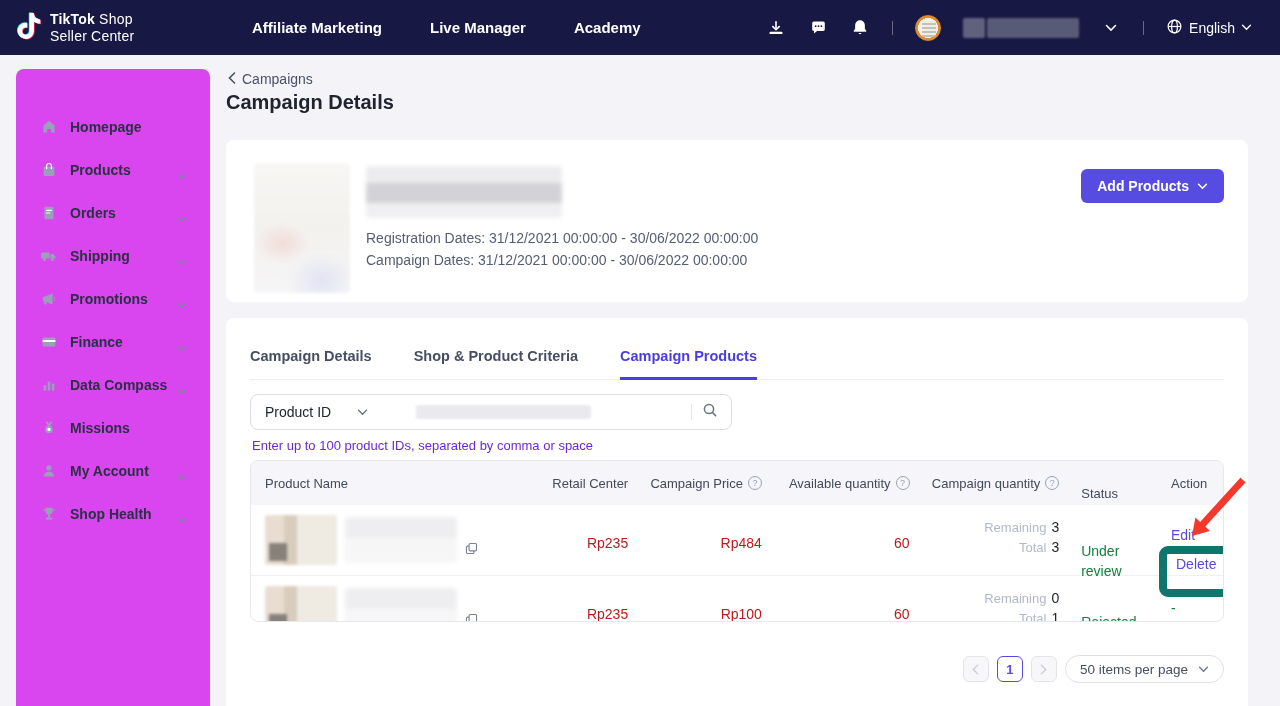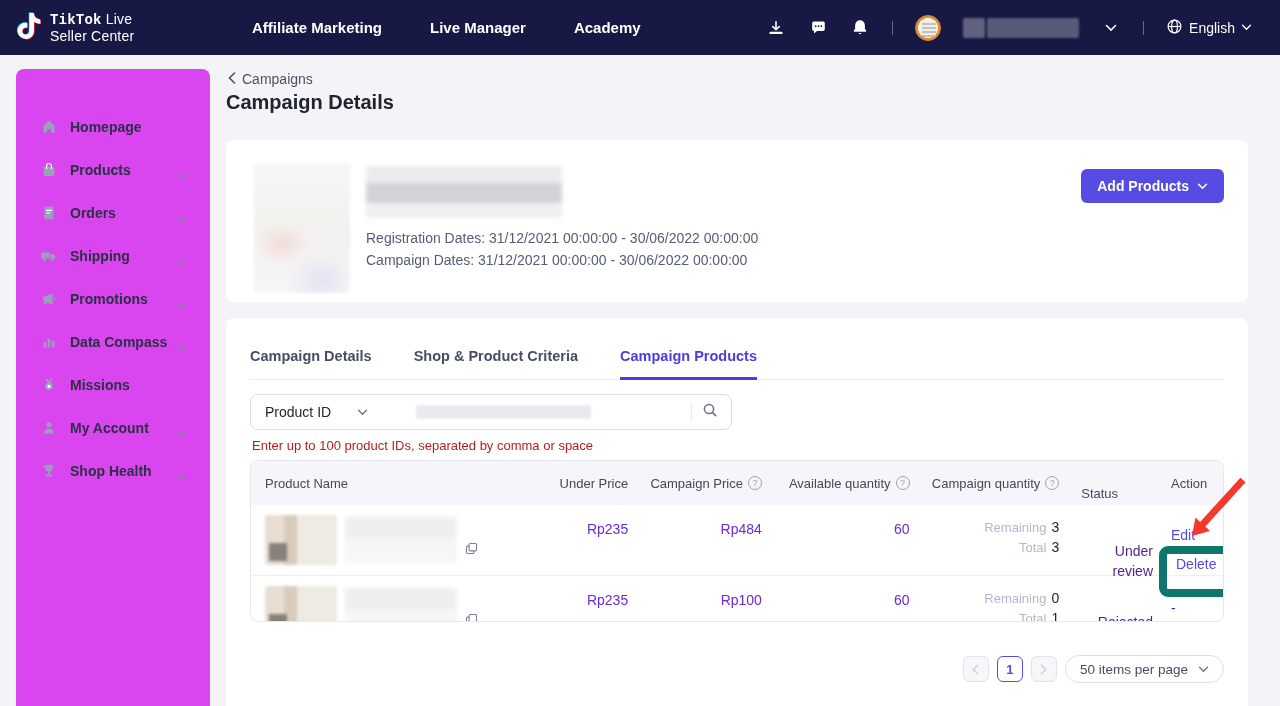--- a/index.html
+++ b/index.html
@@ -2,21 +2,21 @@
 <html><head>
 <meta charset="utf-8">
 <style>
   * { margin:0; padding:0; box-sizing:border-box; }
   html,body { width:1280px; height:706px; overflow:hidden; font-family:"Liberation Sans", sans-serif; background:#f4f4f8; }
 
   
   .navbar { position:absolute; left:0; top:0; width:1280px; height:55px; background:#181844; display:flex; align-items:center; z-index:10; }
   .logo-wrap { display:flex; align-items:center; gap:8px; padding-left:16px; width:230px; }
   .logo-text { color:#fff; line-height:1.15; font-size:14px; letter-spacing:.2px; }
-  .logo-text b { font-weight:700;font-family:Liberation Mono, monospace; }
+  .logo-text b { font-weight:700; }
   .nav-links { display:flex; gap:48px; margin-left:22px; }
   .nav-link { color:#fff; font-size:15px; font-weight:700; cursor:pointer; white-space:nowrap;text-align:center; }
   .nav-right { margin-left:auto; display:flex; align-items:center; gap:22px; padding-right:28px; }
   .nav-icon { width:20px; height:20px; display:flex; align-items:center; justify-content:center; cursor:pointer; }
   .nav-divider { width:1px; height:14px; background:rgba(255,255,255,.35); }
   .avatar { width:26px; height:26px; border-radius:50%; background:radial-gradient(circle at 50% 50%, #f5f2ec 0 58%, #e08b2d 60%); border:1px solid #e08b2d; overflow:hidden; position:relative; }
   .avatar::after{ content:""; position:absolute; left:6px; top:5px; width:14px; height:16px; background:repeating-linear-gradient(0deg,#b9b4ab 0 2px,#efece6 2px 4px); opacity:.8; filter:blur(.5px);}
   .user-blur { display:flex; align-items:center; gap:2px; }
   .user-blur .b1{ width:22px; height:20px; background:#9b9eb0; opacity:.55; border-radius:2px; filter:blur(1px);}
   .user-blur .b2{ width:92px; height:20px; background:#6e7288; opacity:.75; border-radius:2px; filter:blur(1px);}
@@ -56,52 +56,52 @@
   .tabs { position:absolute; left:24px; right:24px; top:30px; display:flex; gap:42px; border-bottom:1px solid #eeeef4; }
   .tab { font-size:14.5px; font-weight:700; color:#474e63; padding-bottom:13px; cursor:pointer; white-space:nowrap; }
   .tab.active { color:#4b3de0; border-bottom:3px solid #4b3de0; margin-bottom:-1px; }
 
   
   .search-group { position:absolute; left:24px; top:76px; width:482px; height:36px; border:1px solid #d9dde6; border-radius:8px; display:flex; align-items:center; background:#fff; }
   .filter-select { display:flex; align-items:center; gap:26px; padding:0 14px; font-size:14px; color:#21252e; cursor:pointer; }
   .search-blur { width:175px; height:14px; margin-left:34px; border-radius:3px; background:#e9e9ee; filter:blur(1px); }
   .search-right { margin-left:auto; display:flex; align-items:center; gap:10px; padding-right:13px; }
   .search-vdiv { width:1px; height:16px; background:#e4e7ee; }
-  .search-hint { position:absolute; left:26px; top:120px; font-size:13px; color:#b91c1c; }
+  .search-hint { position:absolute; left:26px; top:120px; font-size:13px; color:#6d28d9; }
 
   
   .table { position:absolute; left:24px; top:142px; width:974px; height:162px; border:1px solid #e6e8f0; border-radius:8px; overflow:hidden; background:#fff; }
   .thead { display:flex; align-items:center; height:44px; background:#f5f5fa; font-size:13px; color:#434a5c; }
   .trow { display:flex; align-items:flex-start; border-top:1px solid #efeff5; }
   .trow.r1 { height:70px; } .trow.r2 { height:66px; }
   .c { padding:0 0 0 14px; }
   .c-product { width:288px; }
   .c-retail { width:90px; text-align:right; padding-left:0; }
   .c-cprice { width:134px; text-align:right; padding-left:0; }
   .c-avail { width:148px; text-align:right; padding-left:0; }
   .c-cqty { width:150px; text-align:right; padding-left:0; }
   .c-status { width:94px; padding-left:22px;margin-top:20px; }
   .c-action { width:70px; padding-left:18px; }
   .head-num { display:flex; align-items:center; justify-content:flex-end; gap:5px; }
   .qmark { width:14px; height:14px; border:1px solid #9aa2b8; border-radius:50%; color:#9aa2b8; font-size:9px; display:inline-flex; align-items:center; justify-content:center; flex:none; }
-  .trow .num { font-size:14px; color:#6d28d9; margin-top:16px; }
+  .trow .num { font-size:14px; color:#b91c1c; margin-top:30px; }
   .prod-cell { display:flex; align-items:flex-start; gap:8px; margin-top:10px; }
   .prod-img { width:72px; height:50px; border-radius:3px; flex:none;
       background:
         linear-gradient(90deg,#e8ddd0 0 26%, #d8cdbd 26% 45%, #efeae2 45% 100%),
         #f1ede6;
       position:relative; filter:blur(1.5px); }
   .prod-img::after { content:""; position:absolute; left:4px; bottom:4px; width:18px; height:18px; background:#6e6a64; opacity:.8; }
   .prod-name-blur { width:112px; height:46px; margin-top:2px; border-radius:3px; background:linear-gradient(180deg, rgba(224,224,228,.55) 0 45%, rgba(235,235,238,.45) 45% 100%); filter:blur(2px); }
   .copy-icon { margin-top:26px; cursor:pointer; }
   .qty-line { display:flex; justify-content:flex-end; align-items:center; gap:5px; }
   .qty-label { font-size:13px; color:#b2b8ca; }
   .qty-val { font-size:14px; color:#21252e; }
   .qty-wrap { margin-top:14px; display:flex; flex-direction:column; gap:4px; }
-  .status-txt { font-size:14px; color:#4c1d95; margin-top:16px; line-height:1.45;text-align:right; }
+  .status-txt { font-size:14px; color:#15803d; margin-top:16px; line-height:1.45; }
   .status-dashed { border-bottom:1px dashed #9aa2b8; padding-bottom:2px; }
   .action-cell { margin-top:22px; display:flex; flex-direction:column; align-items:flex-start; gap:3px; }
   .link { color:#5a4be0; font-size:14px; cursor:pointer; text-decoration:none; }
   .delete-box { border:8px solid #0f766e; border-radius:9px; padding:1px 9px 16px 9px; margin-left:-12px; }
 
   
   .pagination { position:absolute; right:24px; top:337px; display:flex; align-items:center; gap:8px; }
   .pg-btn { width:26px; height:26px; border:1px solid #e2e4ec; background:#f7f7fa; border-radius:6px; display:flex; align-items:center; justify-content:center; cursor:pointer; }
   .pg-current { width:26px; height:26px; border:1.5px solid #574ce2; color:#574ce2; background:#fff; border-radius:6px; display:flex; align-items:center; justify-content:center; font-size:13px; font-weight:700; cursor:pointer; }
   .pg-size { height:28px; border:1px solid #dcdfe8; border-radius:14px; background:#fff; display:flex; align-items:center; gap:10px; padding:0 14px; font-size:13.5px; color:#474e63; cursor:pointer; }
@@ -114,21 +114,21 @@
 <div class="navbar">
   <div class="logo-wrap">
     <span>
       <svg width="26" height="28" viewBox="0 0 24 26">
         <path d="M12.53 1.02C13.84 1 15.14 1.01 16.44 1c.08 1.53.63 3.09 1.75 4.17 1.12 1.11 2.7 1.62 4.24 1.79v4.03c-1.44-.05-2.89-.35-4.2-.97-.57-.26-1.1-.59-1.62-.93-.01 2.92.01 5.84-.02 8.75-.08 1.4-.54 2.79-1.35 3.94-1.31 1.92-3.58 3.17-5.91 3.21-1.43.08-2.86-.31-4.08-1.03-2.02-1.19-3.44-3.37-3.65-5.71-.02-.5-.03-1-.01-1.49.18-1.9 1.12-3.72 2.58-4.96 1.66-1.44 3.98-2.13 6.15-1.72.02 1.48-.04 2.96-.04 4.44-.99-.32-2.15-.23-3.02.37-.63.41-1.11 1.04-1.36 1.75-.21.51-.15 1.07-.14 1.61.24 1.64 1.82 3.02 3.5 2.87 1.12-.01 2.19-.66 2.77-1.61.19-.33.4-.67.41-1.06.1-1.79.06-3.57.07-5.36.01-4.03-.01-8.05.02-12.07z" fill="#25F4EE" transform="translate(-0.7,-0.5)"></path>
         <path d="M12.53 1.02C13.84 1 15.14 1.01 16.44 1c.08 1.53.63 3.09 1.75 4.17 1.12 1.11 2.7 1.62 4.24 1.79v4.03c-1.44-.05-2.89-.35-4.2-.97-.57-.26-1.1-.59-1.62-.93-.01 2.92.01 5.84-.02 8.75-.08 1.4-.54 2.79-1.35 3.94-1.31 1.92-3.58 3.17-5.91 3.21-1.43.08-2.86-.31-4.08-1.03-2.02-1.19-3.44-3.37-3.65-5.71-.02-.5-.03-1-.01-1.49.18-1.9 1.12-3.72 2.58-4.96 1.66-1.44 3.98-2.13 6.15-1.72.02 1.48-.04 2.96-.04 4.44-.99-.32-2.15-.23-3.02.37-.63.41-1.11 1.04-1.36 1.75-.21.51-.15 1.07-.14 1.61.24 1.64 1.82 3.02 3.5 2.87 1.12-.01 2.19-.66 2.77-1.61.19-.33.4-.67.41-1.06.1-1.79.06-3.57.07-5.36.01-4.03-.01-8.05.02-12.07z" fill="#FE2C55" transform="translate(0.7,0.5)"></path>
         <path d="M12.53 1.02C13.84 1 15.14 1.01 16.44 1c.08 1.53.63 3.09 1.75 4.17 1.12 1.11 2.7 1.62 4.24 1.79v4.03c-1.44-.05-2.89-.35-4.2-.97-.57-.26-1.1-.59-1.62-.93-.01 2.92.01 5.84-.02 8.75-.08 1.4-.54 2.79-1.35 3.94-1.31 1.92-3.58 3.17-5.91 3.21-1.43.08-2.86-.31-4.08-1.03-2.02-1.19-3.44-3.37-3.65-5.71-.02-.5-.03-1-.01-1.49.18-1.9 1.12-3.72 2.58-4.96 1.66-1.44 3.98-2.13 6.15-1.72.02 1.48-.04 2.96-.04 4.44-.99-.32-2.15-.23-3.02.37-.63.41-1.11 1.04-1.36 1.75-.21.51-.15 1.07-.14 1.61.24 1.64 1.82 3.02 3.5 2.87 1.12-.01 2.19-.66 2.77-1.61.19-.33.4-.67.41-1.06.1-1.79.06-3.57.07-5.36.01-4.03-.01-8.05.02-12.07z" fill="#ffffff"></path>
       </svg>
     </span>
     <div class="logo-text">
-      <div><b>TikTok</b><span> Live</span></div>
+      <div><b>TikTok</b><span> Shop</span></div>
       <div>Seller Center</div>
     </div>
   </div>
   <div class="nav-links">
     <span class="nav-link">Affiliate Marketing</span>
     <span class="nav-link">Live Manager</span>
     <span class="nav-link">Academy</span>
   </div>
   <div class="nav-right">
     <span class="nav-icon">
@@ -229,20 +229,32 @@
   </div>
   <div class="side-item">
     <span class="side-icon">
         <svg width="16" height="16" viewBox="0 0 16 16" fill="#99a0ba">
           <path d="M2 6.2 11.6 2.6v10.8L2 9.8z"></path>
           <rect x="3" y="9.8" width="2.6" height="3.6" rx="1"></rect>
           <path d="M12.6 5.4a3 3 0 0 1 0 5.2z" opacity=".7"></path>
         </svg>
       </span>
     <span class="side-label">Promotions</span>
+    <span class="side-chevron"><svg width="11" height="7" viewBox="0 0 12 8" fill="none" stroke="#7d85a0" stroke-width="1.5" stroke-linecap="round">
+          <path d="M1.5 1.5 6 6l4.5-4.5"></path>
+        </svg></span>
+  </div>
+  <div class="side-item">
+    <span class="side-icon">
+        <svg width="16" height="16" viewBox="0 0 16 16">
+          <rect x="1.6" y="3.6" width="12.8" height="8.8" rx="1.3" fill="#99a0ba"></rect>
+          <rect x="1.6" y="6" width="12.8" height="2" fill="#fff"></rect>
+        </svg>
+      </span>
+    <span class="side-label">Finance</span>
     <span class="side-chevron"><svg width="11" height="7" viewBox="0 0 12 8" fill="none" stroke="#7d85a0" stroke-width="1.5" stroke-linecap="round">
           <path d="M1.5 1.5 6 6l4.5-4.5"></path>
         </svg></span>
   </div>
   <div class="side-item">
     <span class="side-icon">
         <svg width="16" height="16" viewBox="0 0 16 16" fill="#99a0ba">
           <rect x="2.6" y="8.2" width="2.6" height="5.4" rx=".6"></rect>
           <rect x="6.7" y="4.6" width="2.6" height="9" rx=".6"></rect>
           <rect x="10.8" y="6.6" width="2.6" height="7" rx=".6"></rect>
@@ -334,21 +346,21 @@
             <circle cx="7" cy="7" r="4.6"></circle>
             <path d="m10.6 10.6 3 3"></path>
           </svg></span>
     </span>
   </div>
   <div class="search-hint">Enter up to 100 product IDs, separated by comma or space</div>
 
   <div class="table">
     <div class="thead">
       <div class="c c-product">Product Name</div>
-      <div class="c c-retail">Under Price</div>
+      <div class="c c-retail">Retail Center</div>
       <div class="c c-cprice head-num">
         <span>Campaign Price</span>
         <span class="qmark">?</span>
       </div>
       <div class="c c-avail head-num">
         <span>Available quantity</span>
         <span class="qmark">?</span>
       </div>
       <div class="c c-cqty head-num">
         <span>Campaign quantity</span>

